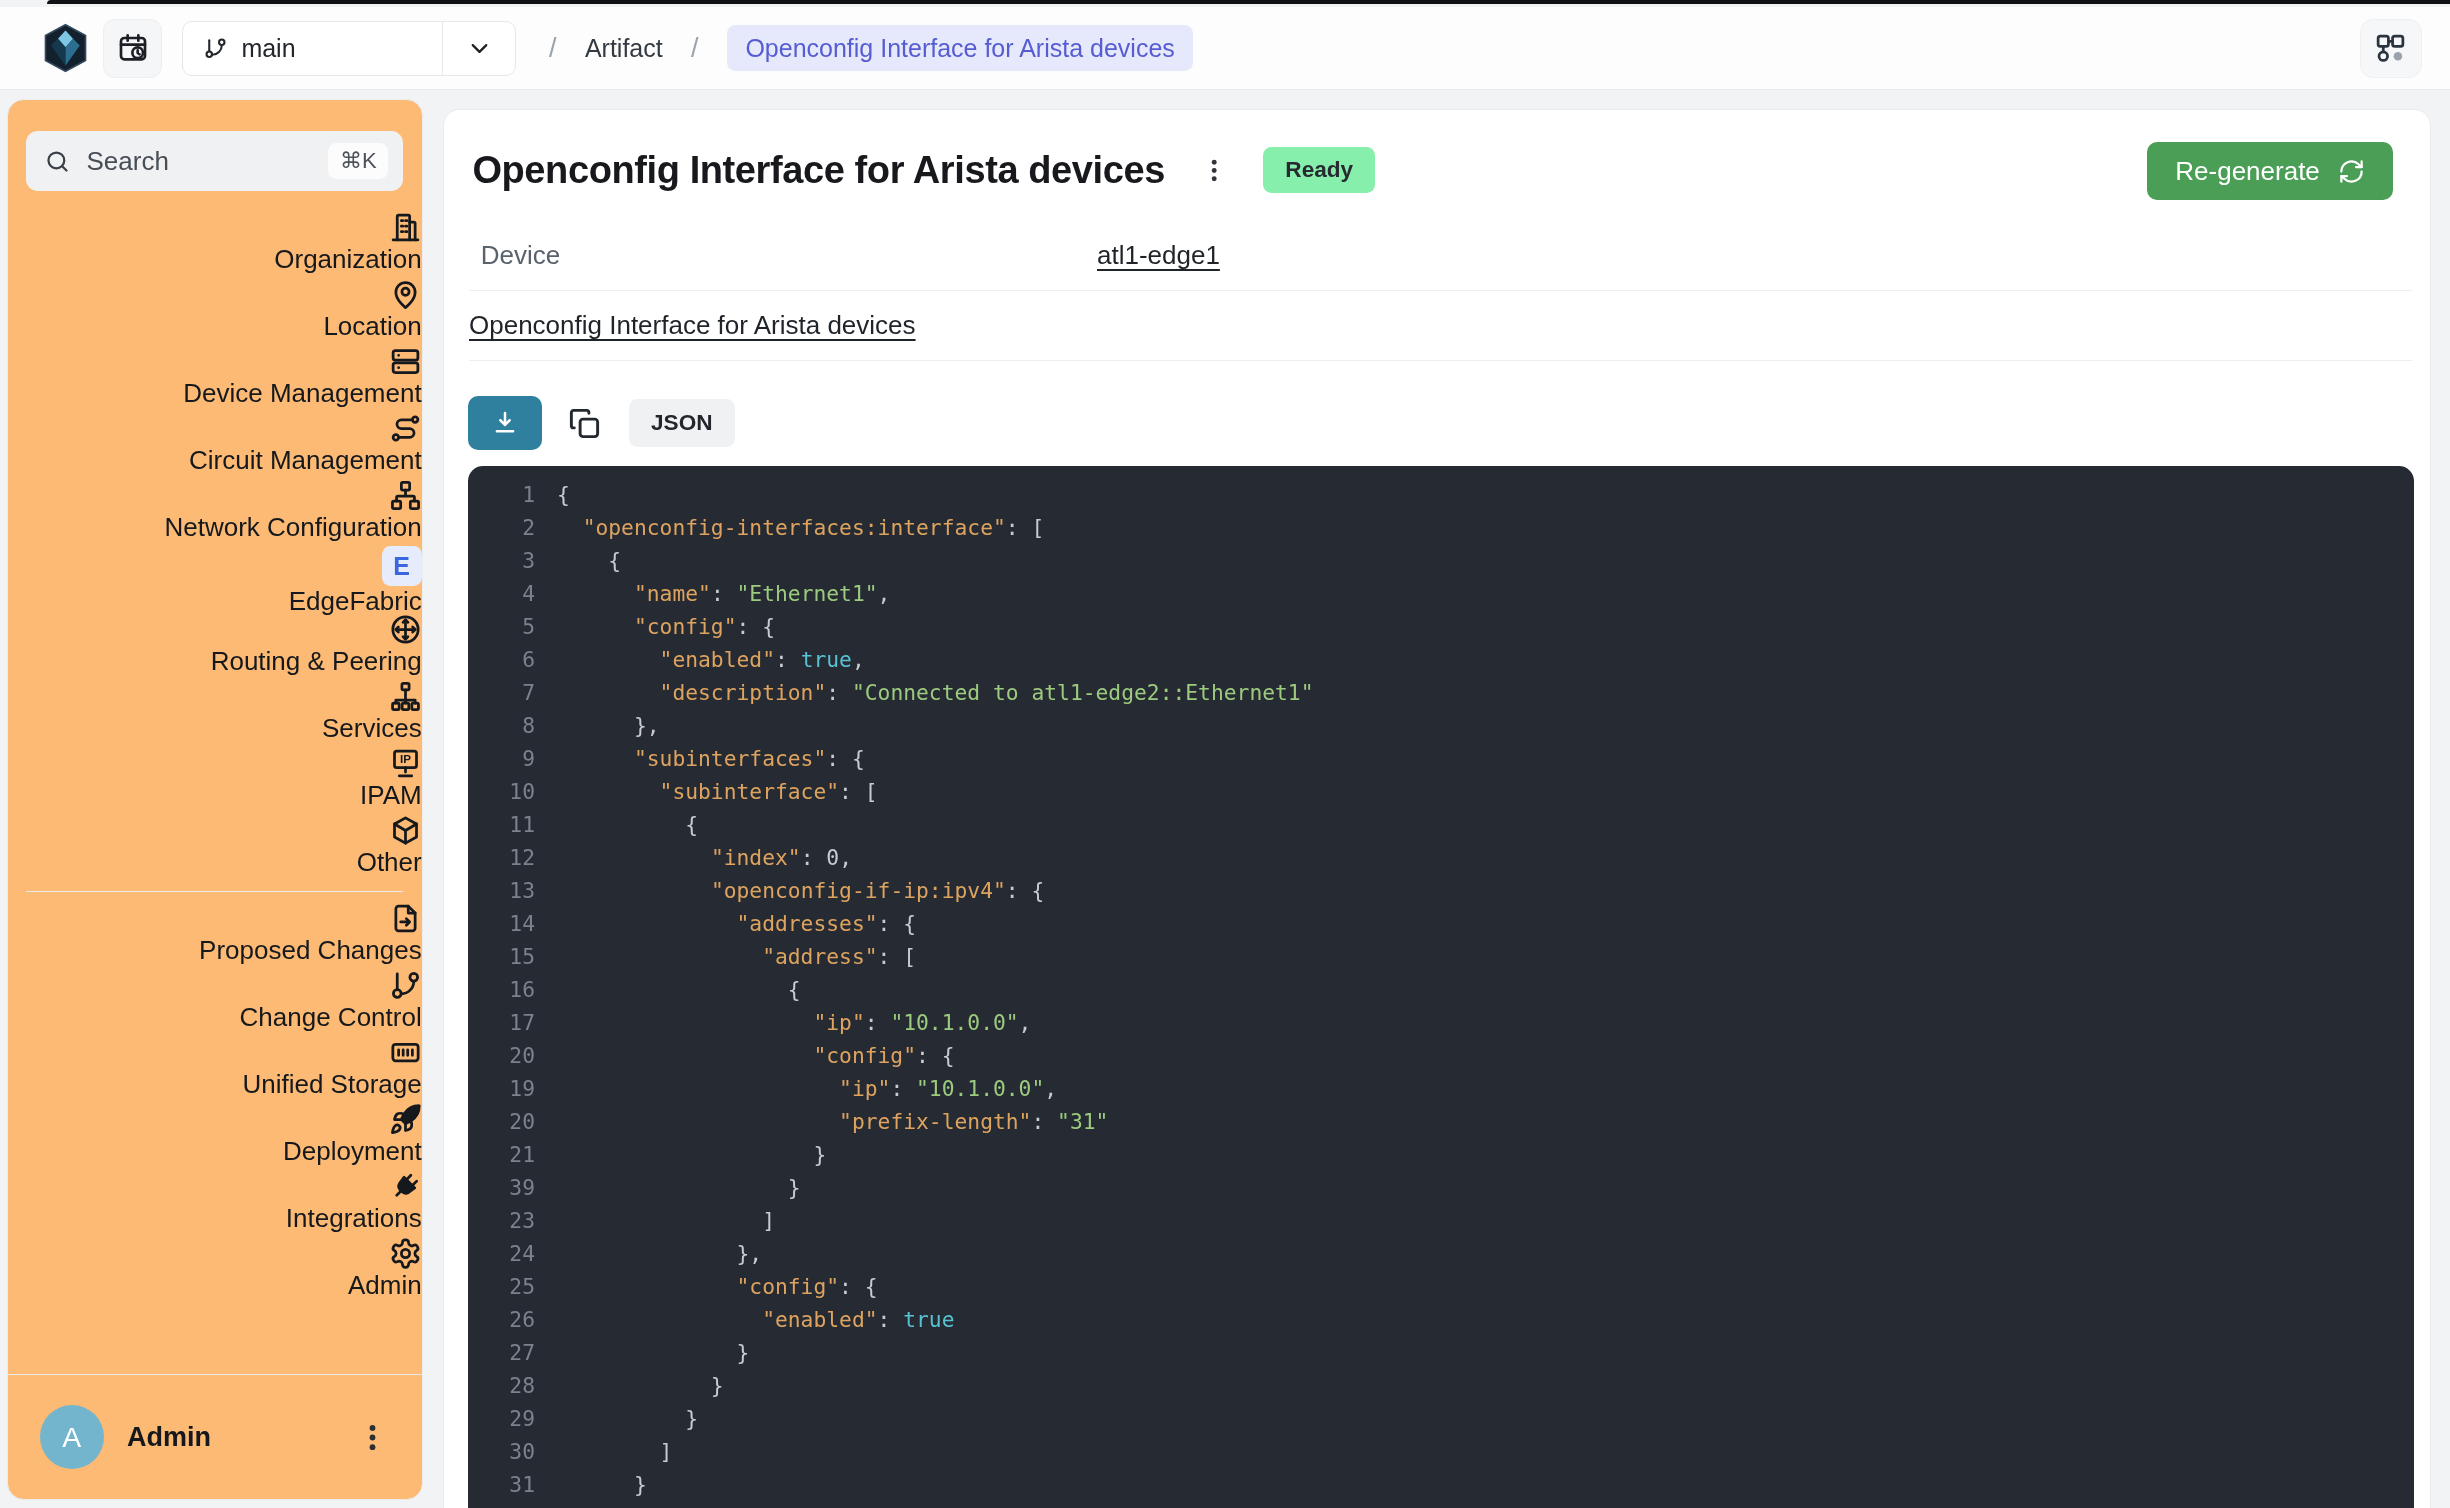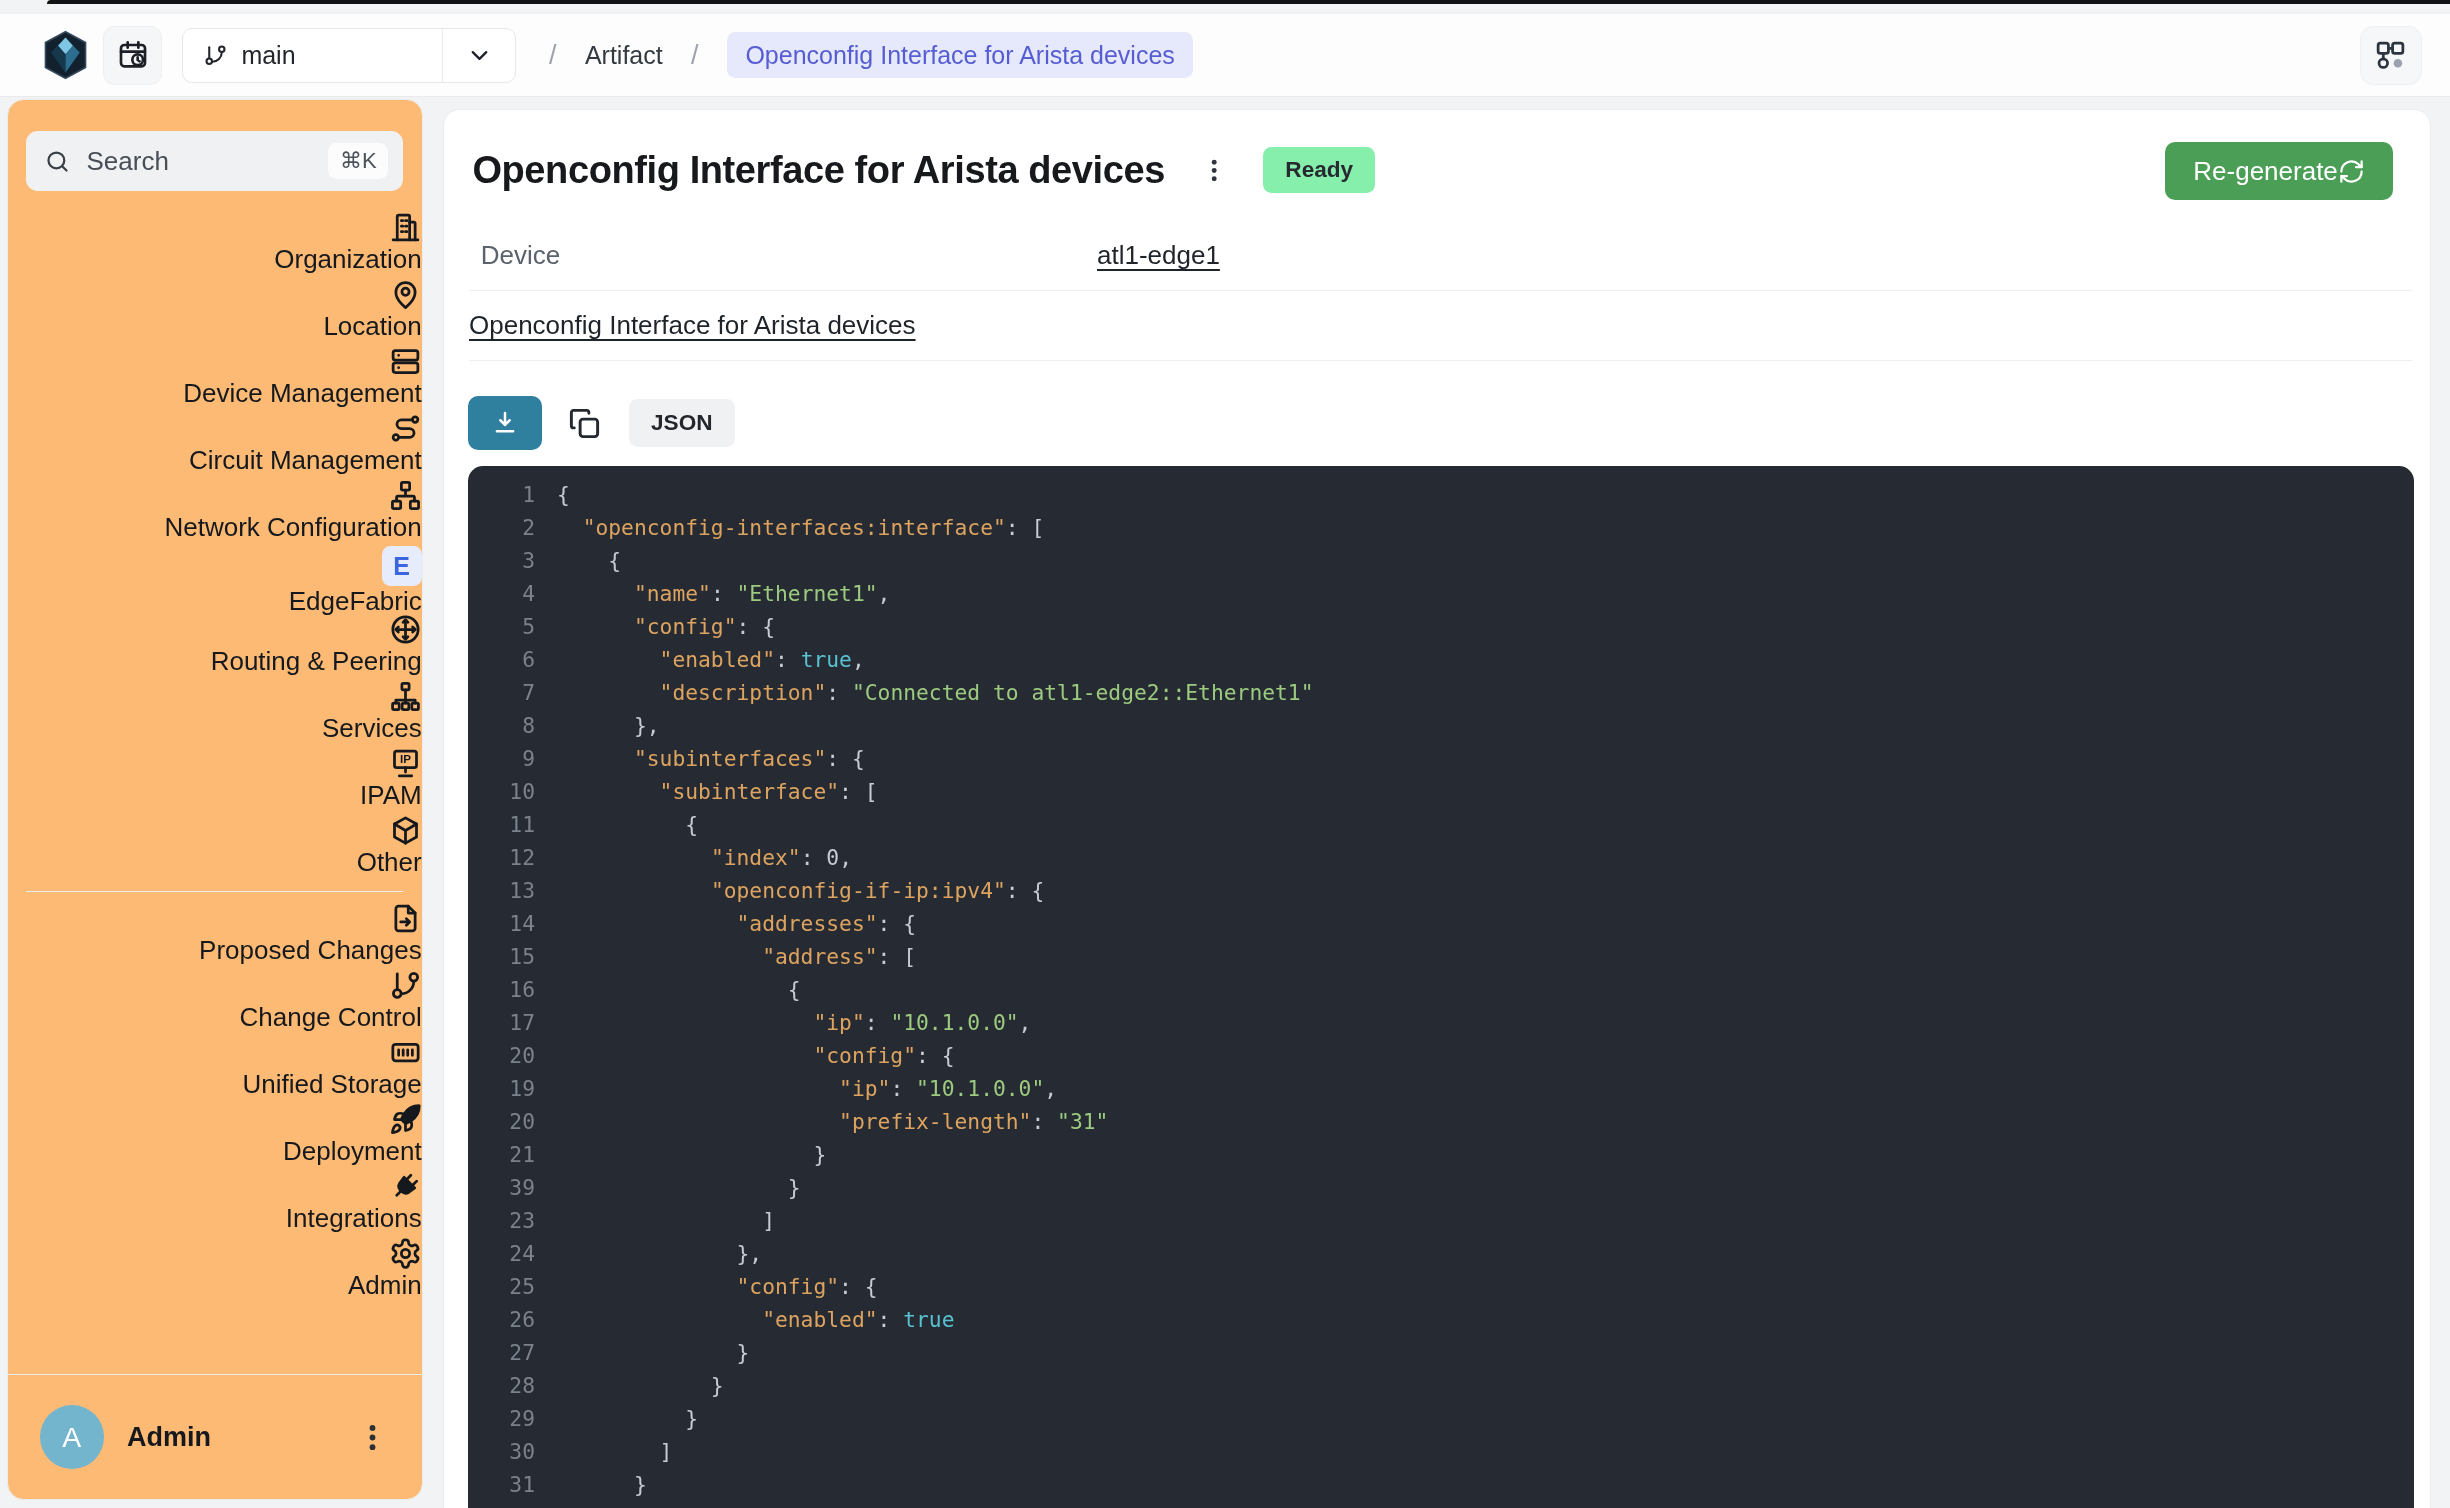--- a/index.html
+++ b/index.html
@@ -4,21 +4,21 @@
 <style>
   * { margin:0; padding:0; box-sizing:border-box; }
   html,body { width:2450px; height:1509px; }
   body { font-family:"Liberation Sans","DejaVu Sans",sans-serif; color:#17191d; }
   .screen { position:relative; width:2450px; height:1509px; background:#f2f3f5; overflow:hidden; }
 
   
   .window-strip { position:absolute; top:0; left:47px; right:0; height:4.2px; background:#101114; border-top-left-radius:6.7px; }
 
   
-  .topbar { position:absolute; top:14px; left:0; right:0; height:83px; background:#fdfdfd; border-bottom:1.7px solid #e8eaec; display:flex; align-items:center; padding-left:43px; }
+  .topbar { position:absolute; top:7px; left:0; right:0; height:83px; background:#fdfdfd; border-bottom:1.7px solid #e8eaec; display:flex; align-items:center; padding-left:43px; }
   .logo { width:45px; height:50px; display:flex; align-items:center; }
   .logo svg { width:45px; height:50px; }
   .iconbtn { display:flex; align-items:center; justify-content:center; background:#f5f6f7; border:1.7px solid #eceef0; border-radius:11.7px; }
   .cal-btn { width:59px; height:59px; margin-left:15px; }
   .cal-btn .icon { width:32px; height:32px; color:#1c2026; }
   .branch-select { margin-left:20px; width:334px; height:55px; background:#fff; border:1.7px solid #e5e7ea; border-radius:10px; display:flex; align-items:center; overflow:hidden; }
   .branch-left { flex:1; display:flex; align-items:center; gap:13.4px; padding:0 20px; height:100%; border-right:1.7px solid #e8eaec; }
   .branch-left .icon { width:25px; height:25px; color:#23272d; }
   .branch-name { font-size:25px; color:#23272d; }
   .branch-caret { width:72px; height:100%; display:flex; align-items:center; justify-content:center; }
@@ -48,21 +48,21 @@
   .avatar { width:64px; height:64px; border-radius:50%; background:#73b5cd; color:#fff; font-size:28.4px; display:flex; align-items:center; justify-content:center; flex:none; }
   .user-name { margin-left:23.4px; font-size:27px; font-weight:600; color:#15181c; }
   .kebab { margin-left:auto; width:33px; height:37px; color:#2c3035; }
 
   
   .main { position:absolute; left:443px; top:109px; width:1988px; height:1400px; background:#fff; border:1.7px solid #eaecee; border-bottom:none; border-radius:16.7px 16.7px 0 0; overflow:hidden; }
   .title-row { margin:37px 18.4px 0 28.4px; display:flex; align-items:center; position:relative; }
   .page-title { font-size:38px; font-weight:700; color:#17191d; letter-spacing:-0.4px; }
   .title-kebab { width:28.4px; height:33px; color:#30343a; margin-left:35px; }
   .status-badge { margin-left:35px; background:#86efac; border-radius:8.4px; padding:10px 22px; font-size:22.6px; font-weight:600; color:#272b31; }
-  .regen-btn { position:absolute; right:18.4px; top:-5px; height:58px; padding:0 28.4px; background:#4a9e55; border:none; border-radius:10px; color:#fff; font-size:26px; font-weight:500; display:flex; align-items:center; gap:0; cursor:pointer; font-family:inherit; }
+  .regen-btn { position:absolute; right:18.4px; top:-5px; height:58px; padding:0 28.4px; background:#4a9e55; border:none; border-radius:10px; color:#fff; font-size:26px; font-weight:500; display:flex; align-items:center; gap:18px; cursor:pointer; font-family:inherit; }
   .regen-btn .icon { width:27px; height:27px; color:#fff; }
 
   .fields { margin:28.4px 18.4px 0 25px; }
   .field-row { height:70px; display:flex; align-items:center; border-bottom:1.7px solid #edeff1; }
   .field-label { width:628px; padding-left:11.7px; font-size:26px; color:#5a626b; flex:none; }
   .field-value { font-size:26px; color:#1f242a; text-decoration:underline; text-underline-offset:5px; text-decoration-thickness:1.7px; }
 
   .toolbar { margin:35px 18.4px 0 24px; display:flex; align-items:center; }
   .dl-btn { width:74px; height:54px; background:#2f7f9e; border:none; border-radius:10px; display:flex; align-items:center; justify-content:center; cursor:pointer; }
   .dl-btn .icon { width:30px; height:30px; color:#fff; }

